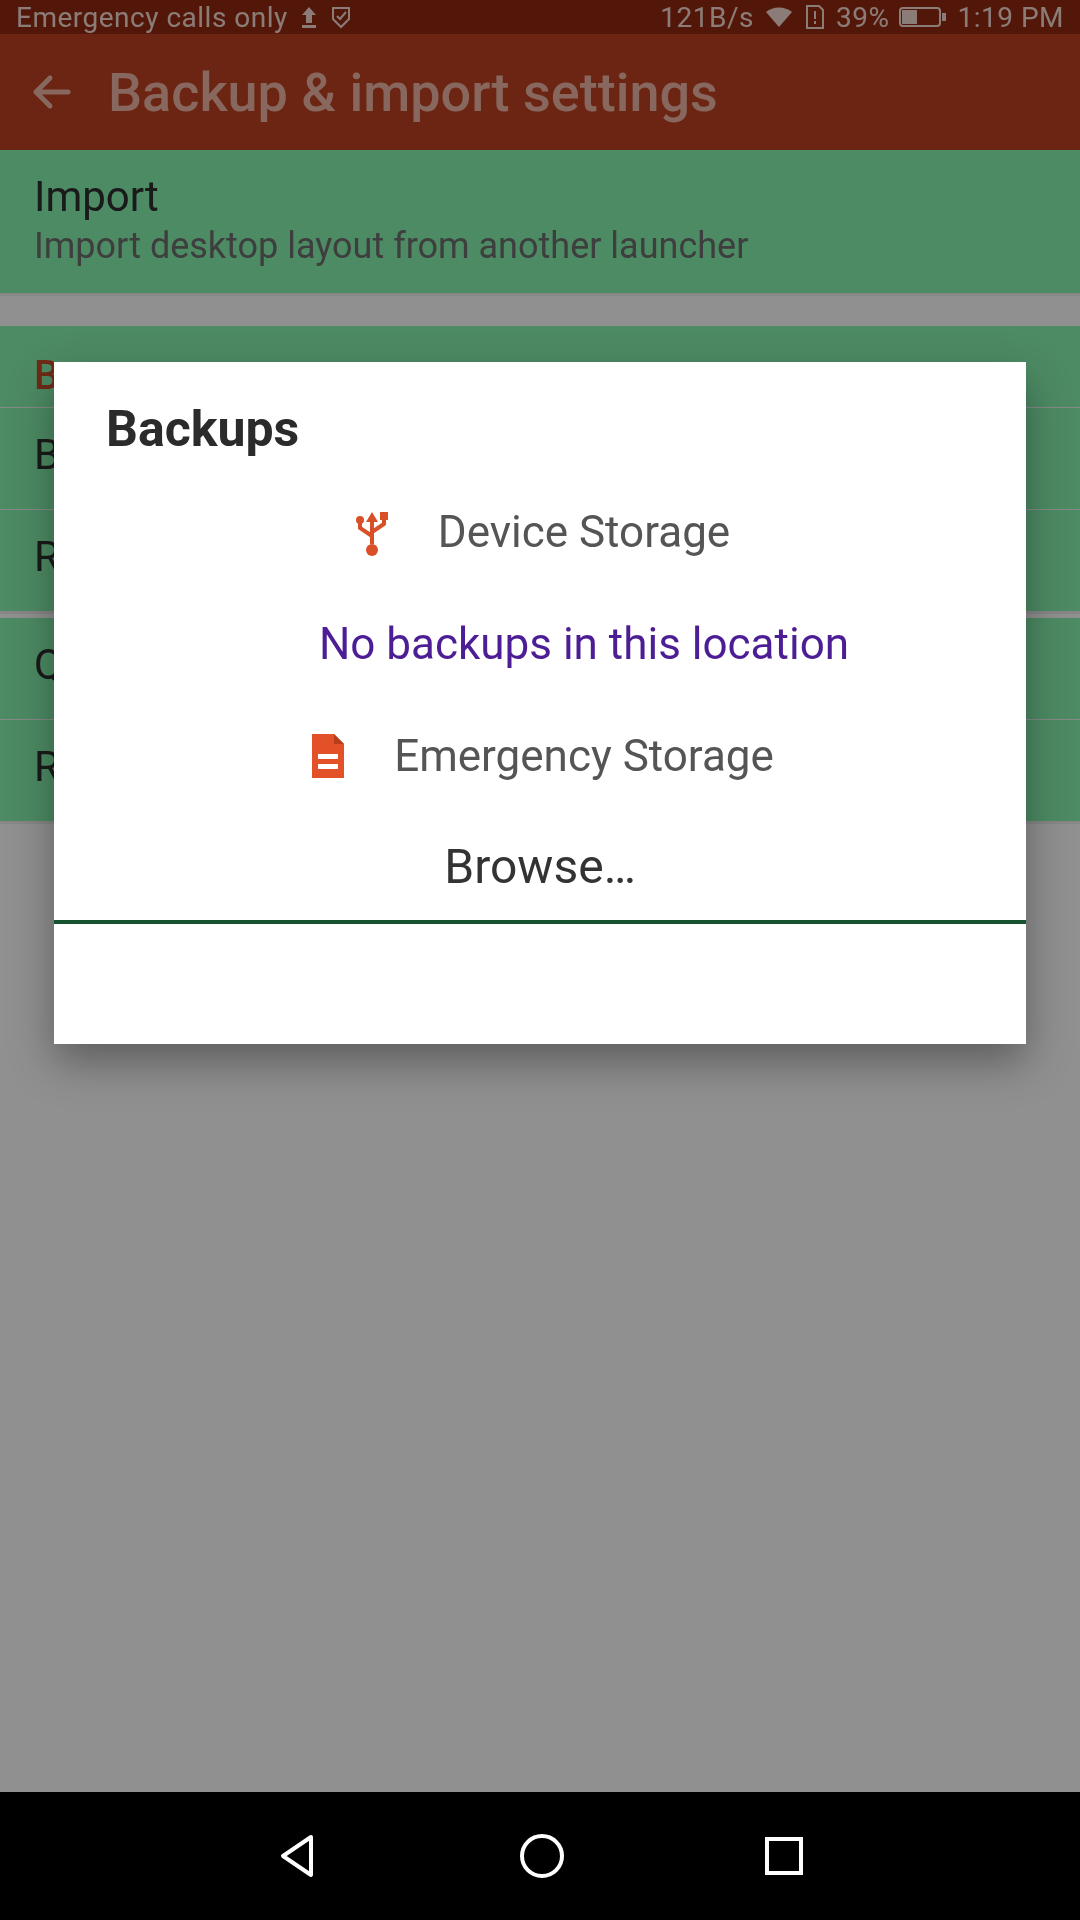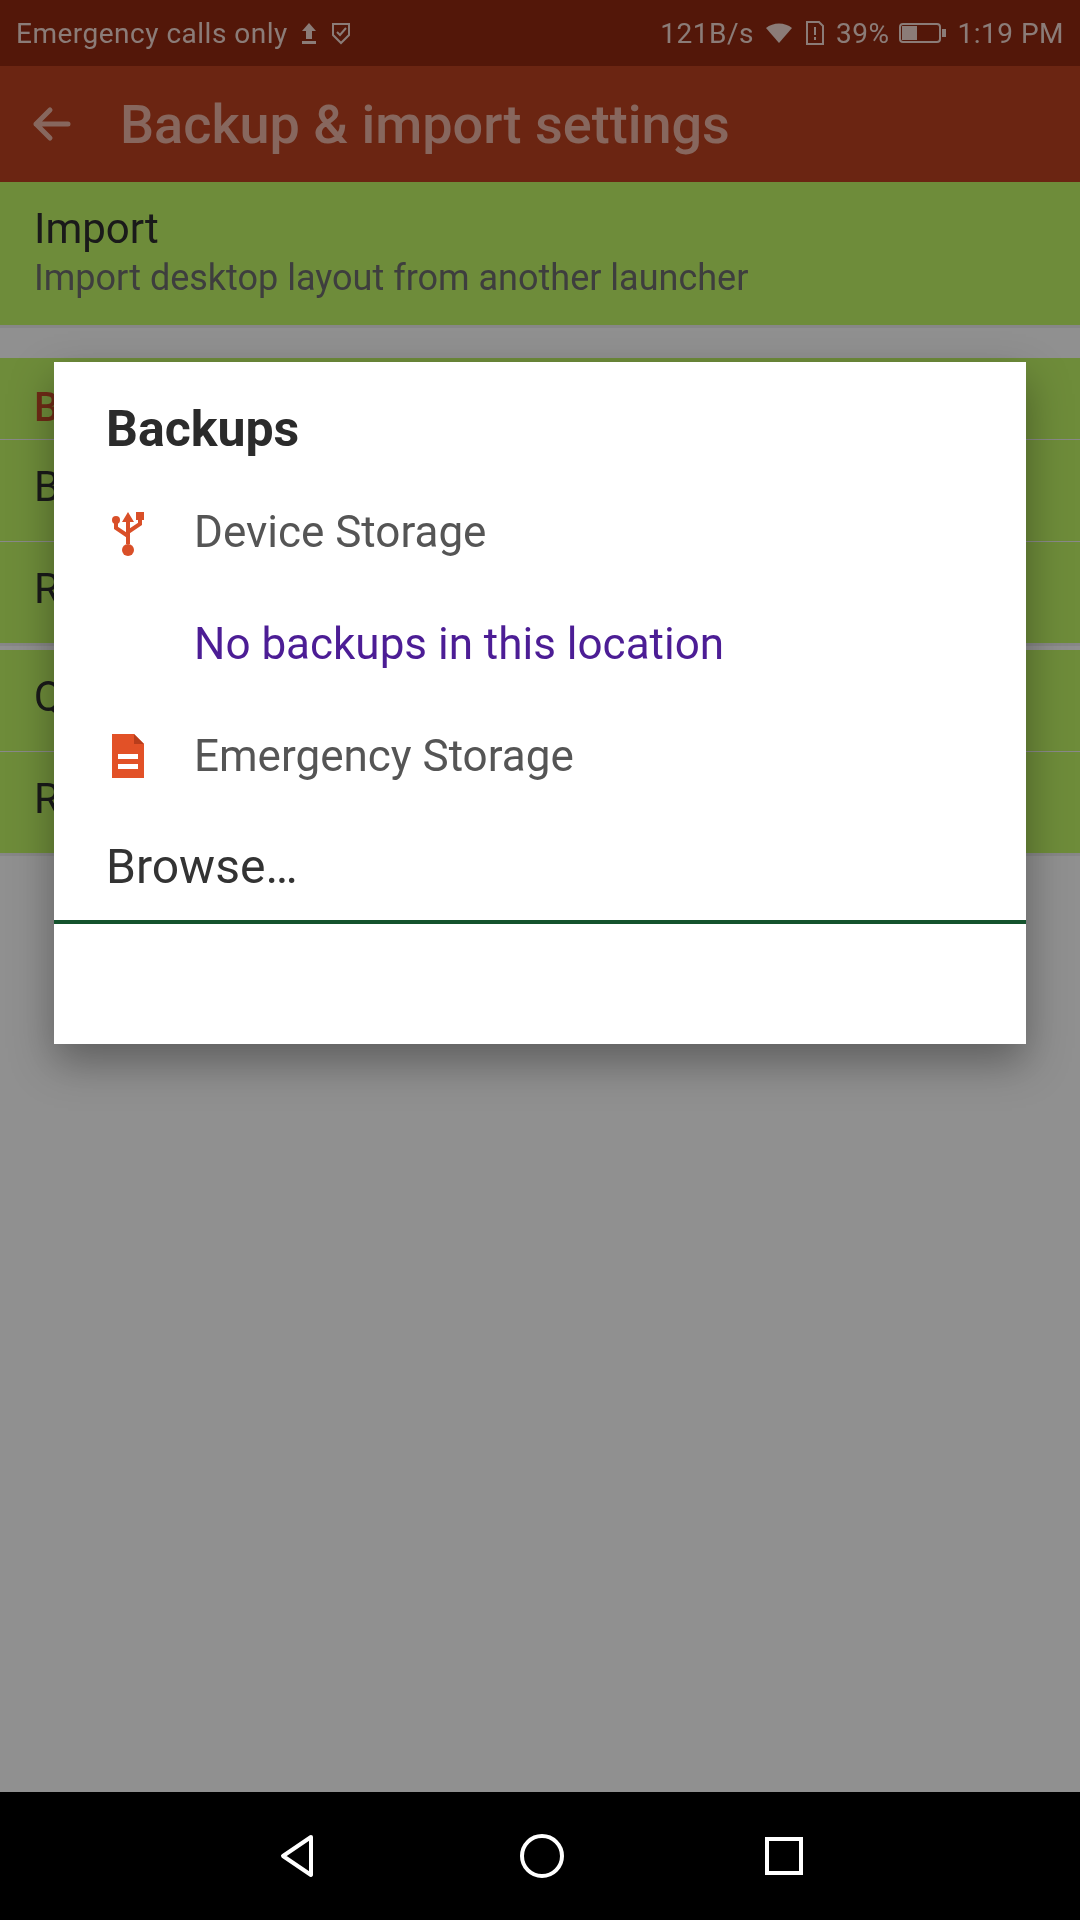--- a/index.html
+++ b/index.html
@@ -1,54 +1,54 @@
 <!DOCTYPE html>
 <html><head>
 <meta charset="utf-8">
 <style>
   * { margin: 0; padding: 0; box-sizing: border-box; }
   html, body { width: 1080px; height: 1920px; overflow: hidden; font-family: Roboto, -apple-system, "Helvetica Neue", Arial, sans-serif; }
   body { background: #f8f8f8; position: relative; }
 
   
   .status-bar {
-    height: 66px;
+    height: 34px;
     background: #8f2910;
     display: flex;
     color: #efd6cf;
     font-size: 28px;
     padding: 0 16px;
     letter-spacing: 0.5px;
   }
   .status-left { display: flex; align-items: center; gap: 10px; }
   .status-right { margin-left: auto; display: flex; align-items: center; gap: 10px; }
   .status-bar svg { display: block; }
 
   
   .action-bar {
     height: 116px;
     background: #b84120;
     display: flex;
     align-items: center;
     padding: 0 28px;
-    gap: 44px;
+    gap: 32px;
   }
   .action-bar .title {
     color: #e9b2a2;
     font-size: 54px;
     font-weight: 500;
   }
   .action-bar .back svg { display:block; }
 
   
   .settings {
     background: #f8f8f8;
   }
   .section {
-    background: #bef264;
+    background: #86efac;
     border-bottom: 3px solid #e8e8e8;
   }
   .row {
     padding: 22px 34px 26px;
     border-top: 1px solid #ececec;
   }
   .row:first-child { border-top: none; }
   .row .primary {
     font-size: 42px;
     color: #2d2d2d;
@@ -88,20 +88,21 @@
     font-weight: 700;
     color: #2b2b2b;
     padding: 0 52px 18px;
   }
   .dialog-row {
     display: flex;
     align-items: center;
     min-height: 112px;
     padding: 0 52px;
     gap: 44px;
+    justify-content: center;
   }
   .dialog-row .icon-slot { width: 44px; display:flex; justify-content:center; }
   .dialog-row .label {
     font-size: 44px;
     color: #555;
   }
   .dialog-row.empty .label { color: #4c1d95; }
   .dialog-row.browse {
     border-bottom: 4px solid #14532d;
   }

